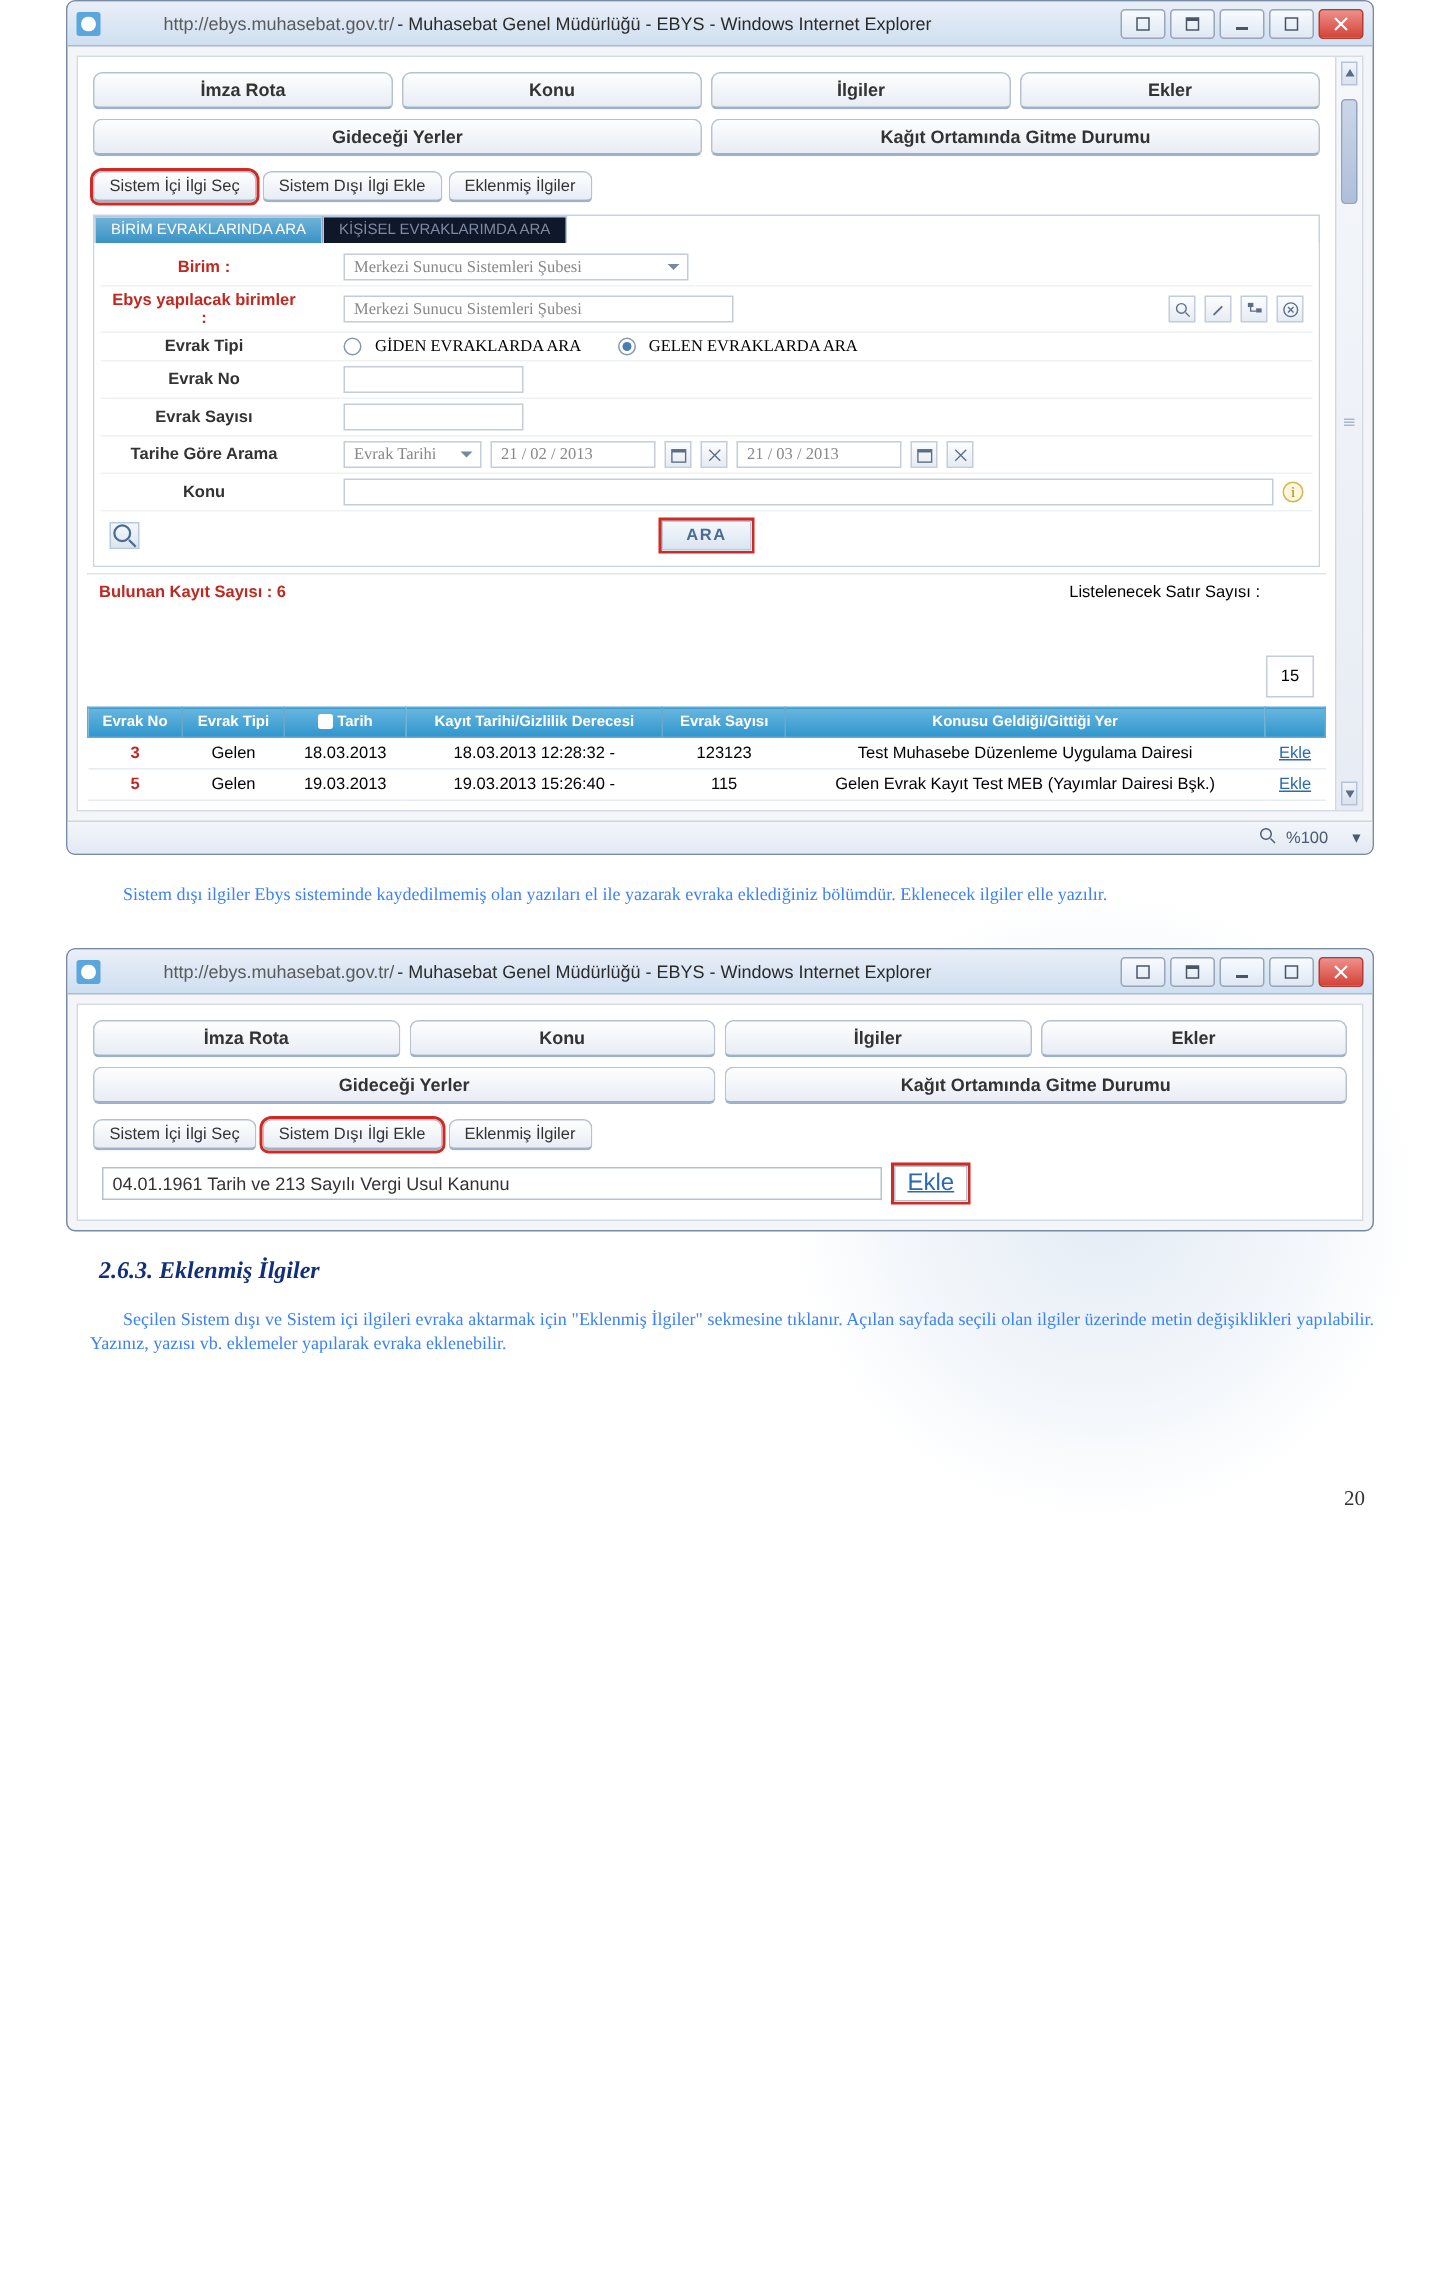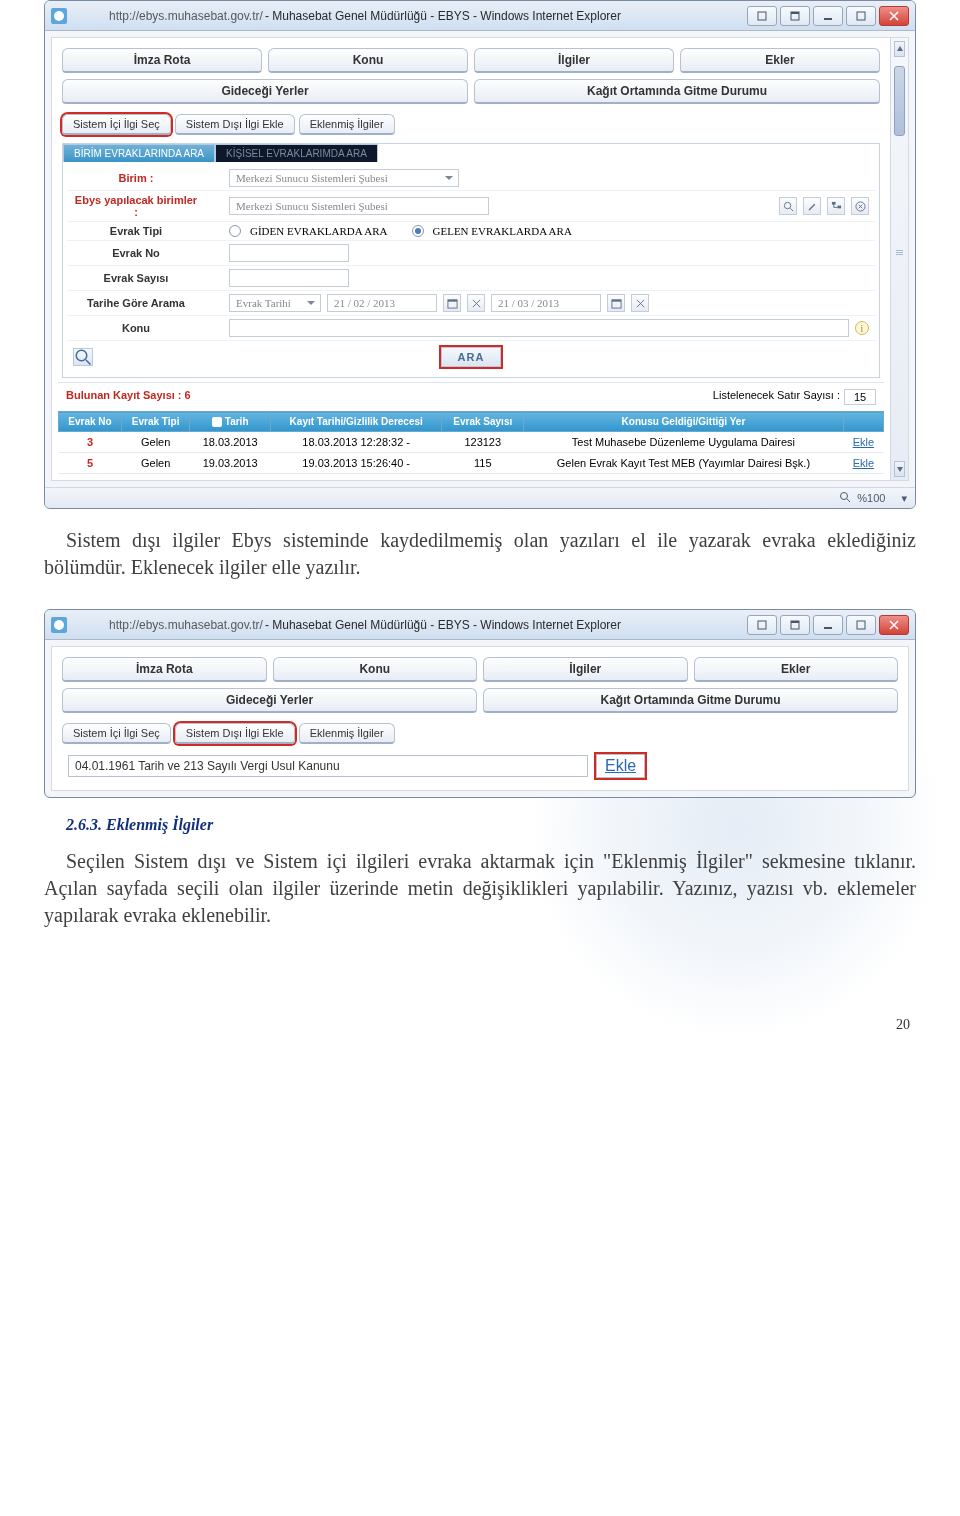--- a/index.html
+++ b/index.html
@@ -99,34 +99,34 @@
 
   .ara-row { display:flex; align-items:center; padding:6px; gap:6px; }
   .ara-btn { flex:0 0 auto; margin:0 auto; padding:3px 16px; font-size:11px; font-weight:bold; letter-spacing:1px;
     border:1px solid #b7c9dc; background:linear-gradient(#f4f8fc,#dbe5f0); color:#4a6c92;
     box-shadow: 0 0 0 2px #cf2a24; }
   .small-search-btn { width:20px; height:18px; border:1px solid #b7c9dc; background:linear-gradient(#f4f8fc,#dbe5f0); display:flex; align-items:center; justify-content:center; }
 
   
   .results-hdr { display:flex; padding:6px 8px; font-size:11px; border-top:1px solid #dfe5ee; }
   .results-hdr .found { color:#c02822; font-weight:bold; flex:1; }
-  .rows-input { width:32px; height:16px; border:1px solid #c4ccd9; text-align:center; font-size:11px; }
+  .rows-input { width:32px; height:28px; border:1px solid #c4ccd9; text-align:center; font-size:11px;margin-top:48px; }
   .grid { width:100%; border-collapse:collapse; font-size:11px; }
   .grid th { background: linear-gradient(#67b5de,#2f96cd); color:#fff; font-weight:bold; padding:4px 4px; font-size:10px; text-align:center; border:1px solid #6aa9cd; vertical-align:middle; }
   .grid td { padding:4px 6px; text-align:center; border-bottom:1px solid #e6ebf3; }
   .grid td.no { color:#c02822; font-weight:bold; }
   .ekle-link { color:#2a6aaf; text-decoration:underline; }
   .sort-ico { display:inline-block; width:10px; height:10px; background:#fff; border-radius:2px; vertical-align:middle; margin-right:3px;}
 
   .statusbar { display:flex; justify-content:flex-end; align-items:center; gap:6px;
     padding:3px 8px; font-size:11px; color:#4a5a70;
     background:linear-gradient(#f3f6fb,#e2e9f3); border-top:1px solid #cfd7e2; }
 
   
-  .narr { font-family: "Times New Roman", serif; font-size:20px; color:#404040; margin: 14px 0 28px 0; text-align:justify; line-height:1.35;}
+  .narr { font-family: "Times New Roman", serif; font-size:12px; color:#3b82f6; margin: 14px 0 28px 16px; text-align:justify; line-height:1.35;}
   .narr-heading { font-family: "Times New Roman", serif; font-size:16px; color:#12307a; font-style:italic; font-weight:bold; margin: 10px 0 6px 22px;}
   .narr-indent { text-indent: 22px; }
 
   
   .ilgi-row { display:flex; align-items:center; gap:8px; padding:6px 10px; }
   .ilgi-input { flex:1; max-width: 520px; border:1px solid #b7c1d0; height:22px; padding:0 6px; font-size:12px; color:#333; display:flex; align-items:center; }
   .ekle-box { border:1px solid #b7c1d0; padding:2px 8px; box-shadow:0 0 0 2px #cf2a24; }
 
   .page-num { text-align:right; font-size:14px; color:#333; padding:60px 6px 0 0; font-family:"Times New Roman", serif;}
 

